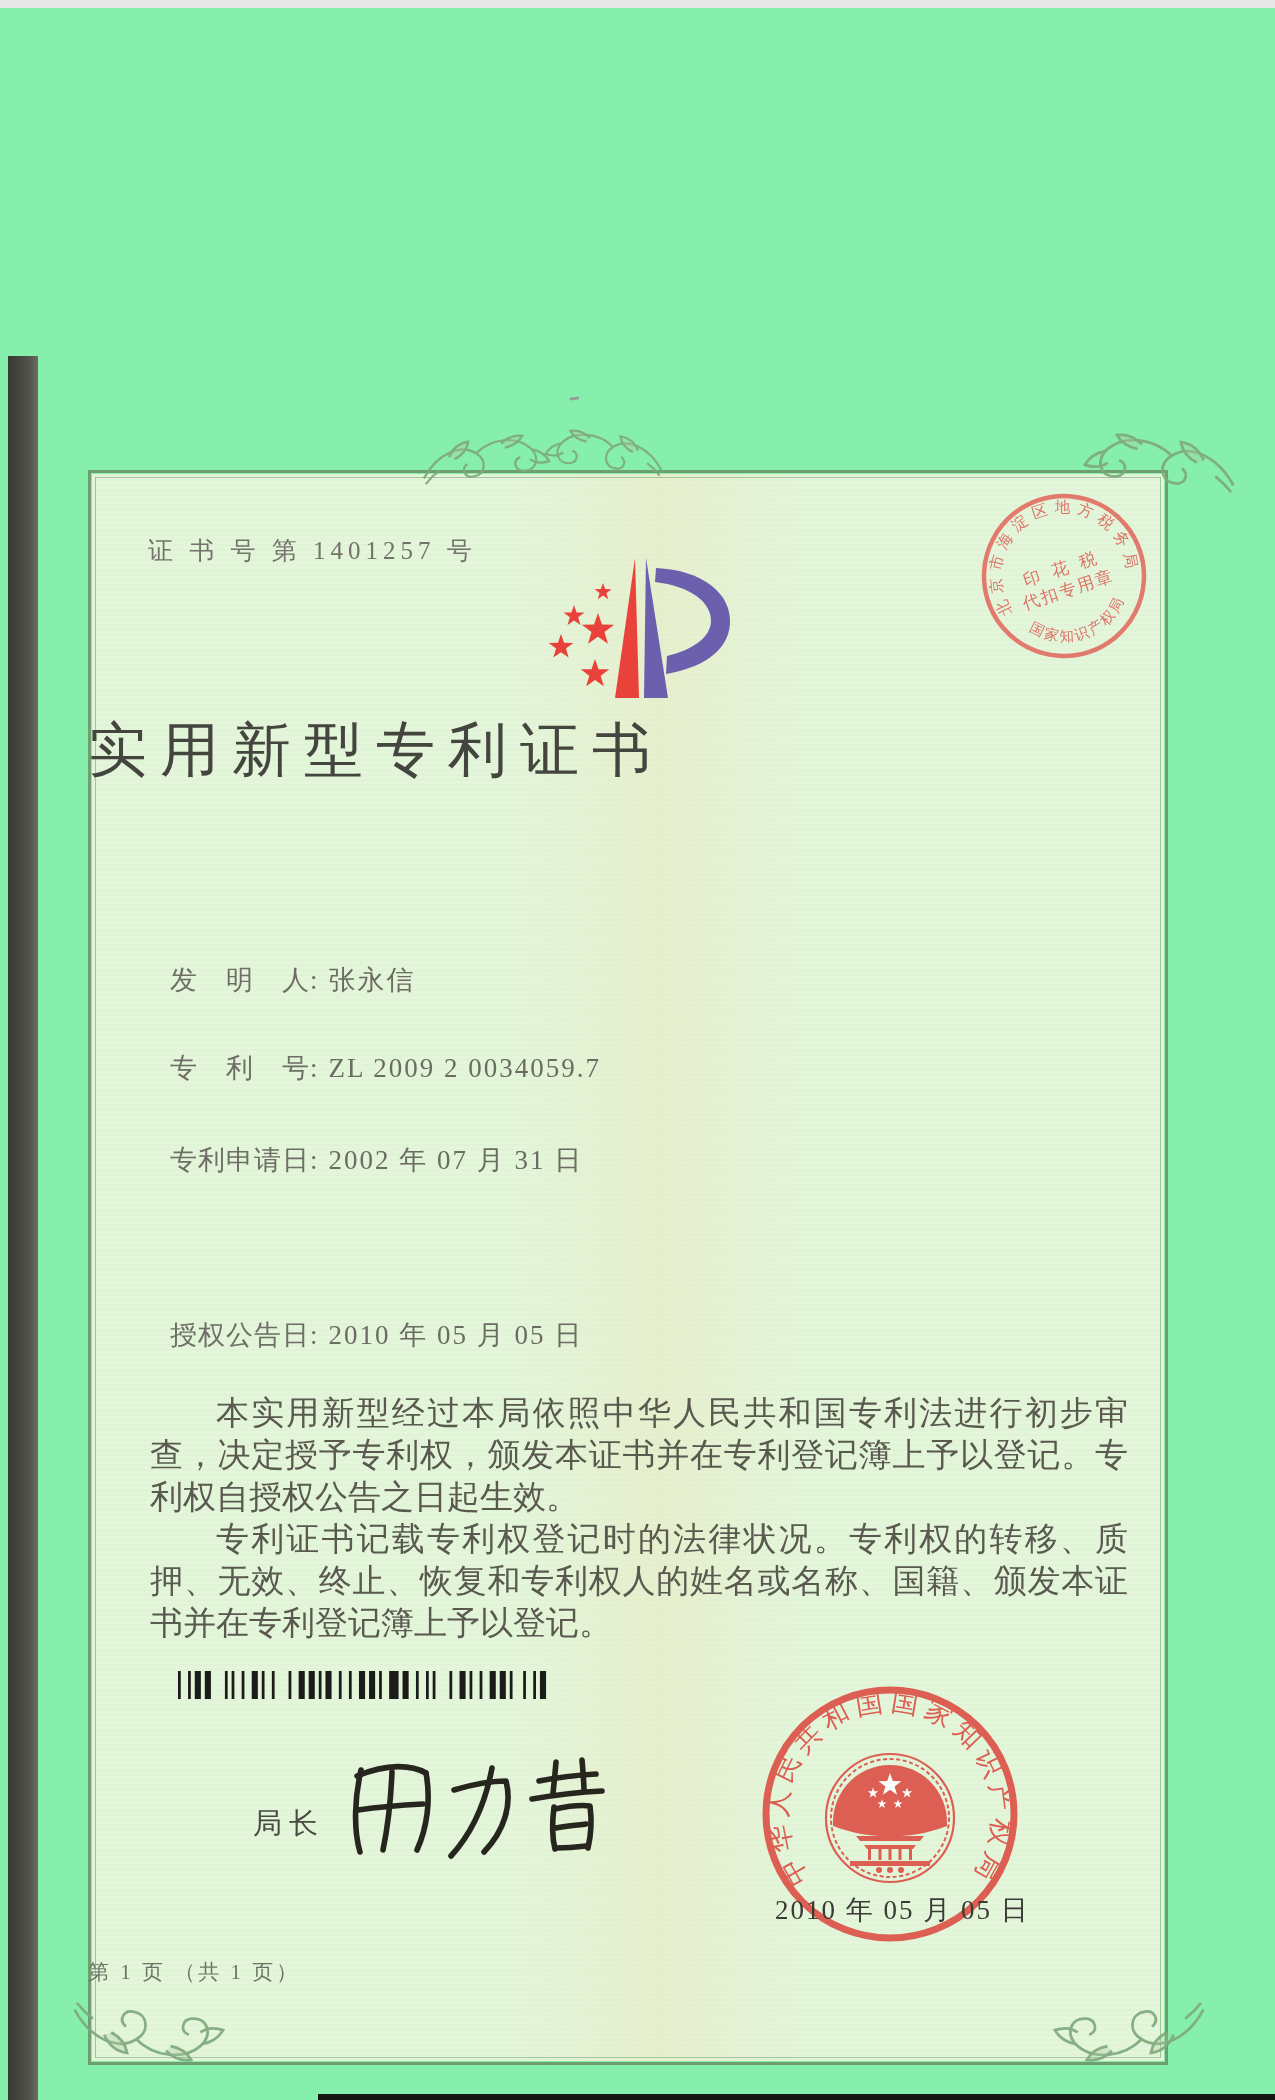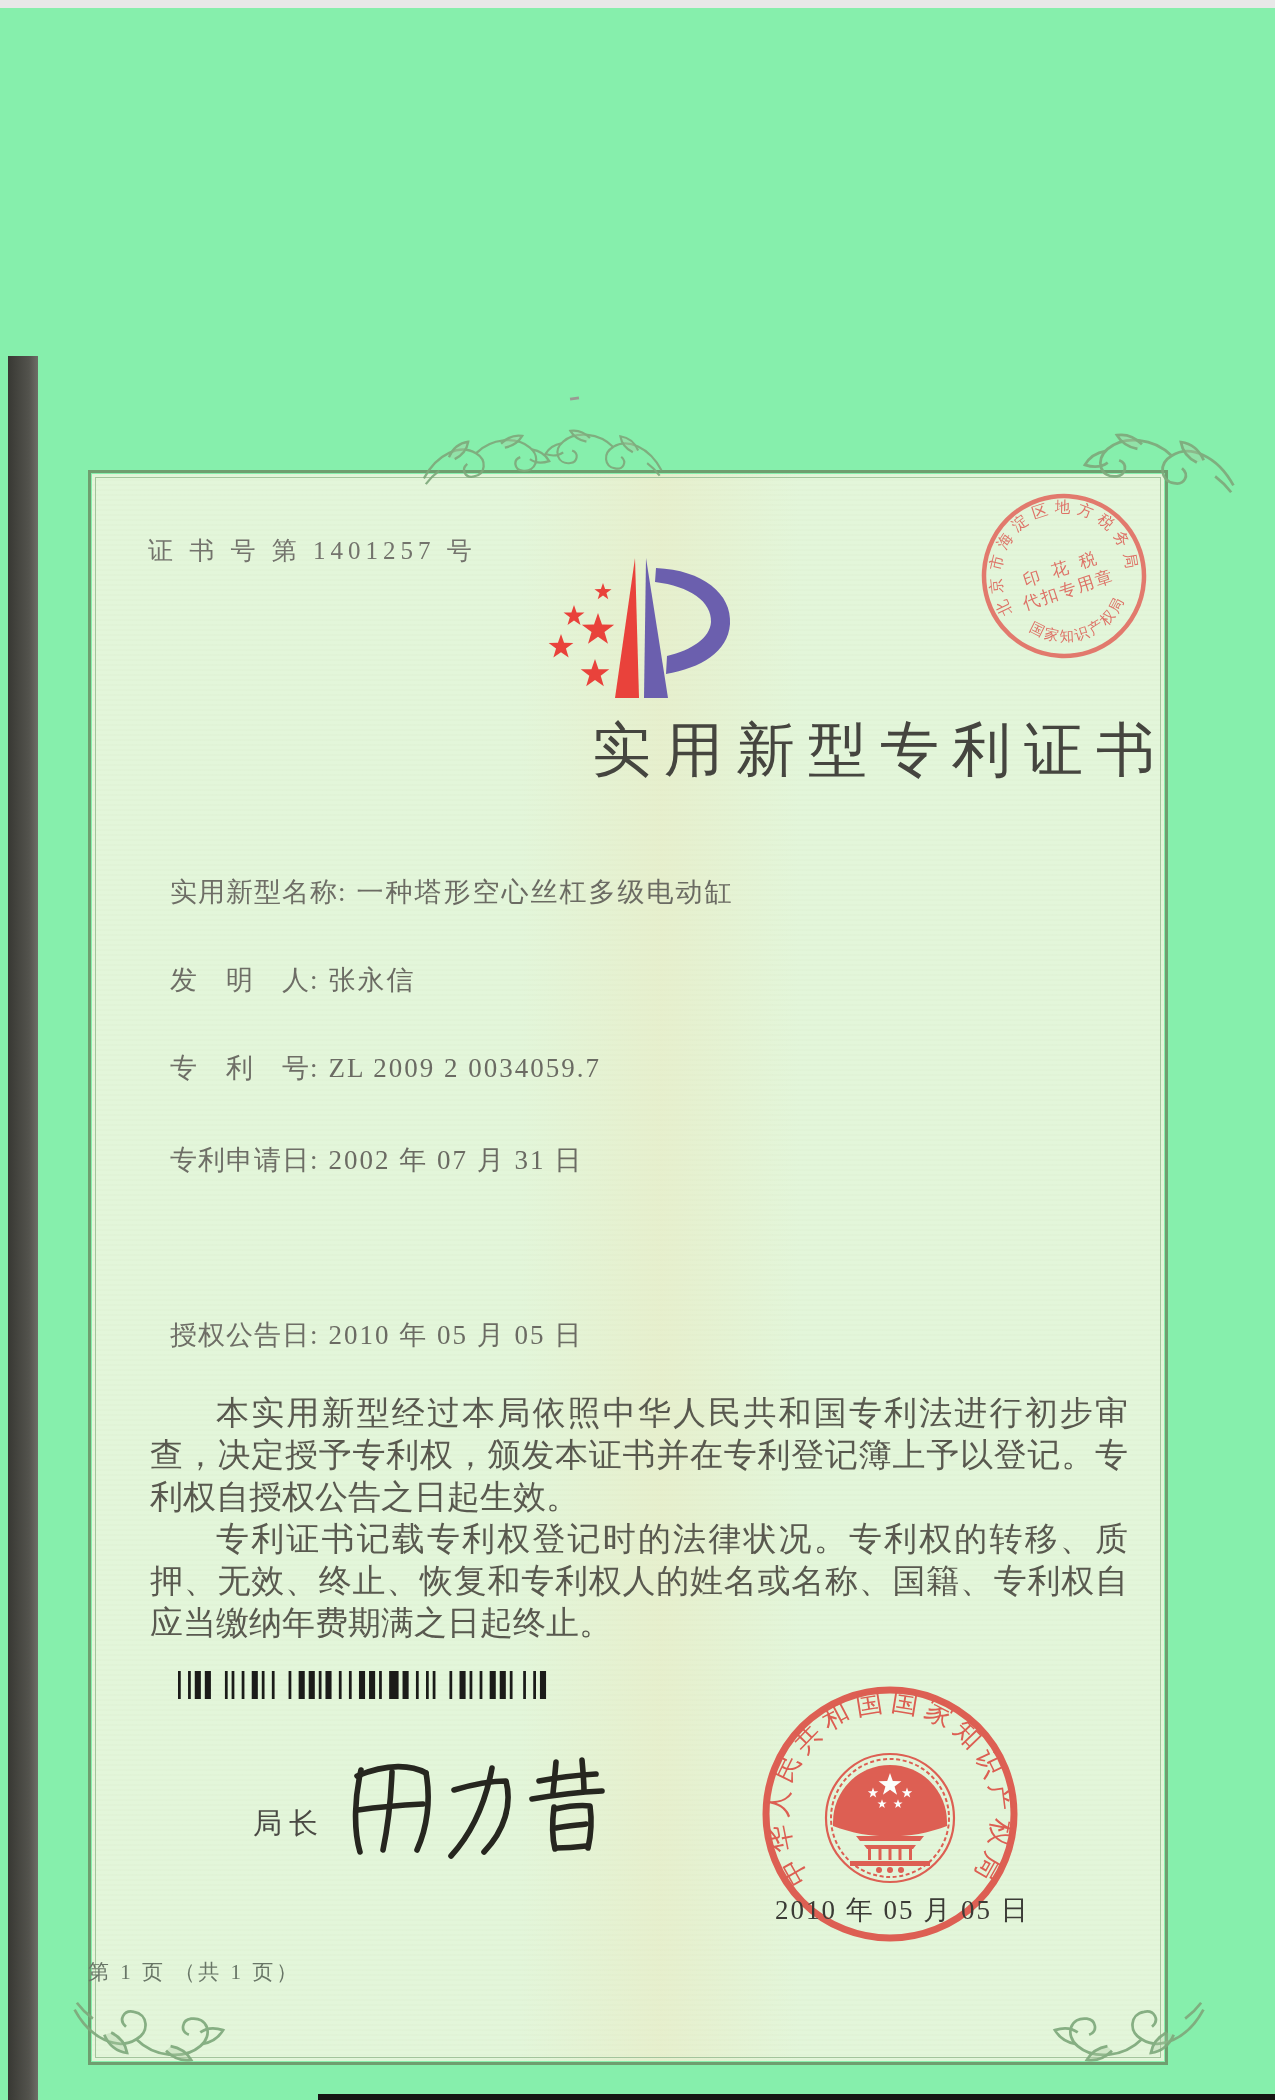--- a/index.html
+++ b/index.html
@@ -18,21 +18,21 @@
     border:3px solid #6f9e6f;box-sizing:border-box;}
   .frame-inner{position:absolute;inset:4px;border:1px solid #a3c49c;}
   .cream{position:absolute;left:92px;top:466px;width:1072px;height:1587px;
     background:rgba(250,248,230,0.8);
     background-image:repeating-linear-gradient(0deg,rgba(120,110,60,0.02) 0 2px,transparent 2px 5px);}
   .center-tint{position:absolute;left:520px;top:466px;width:280px;height:1587px;
     background:linear-gradient(to right,transparent,rgba(238,226,180,0.33) 50%,transparent);}
   .orn{position:absolute;pointer-events:none;}
   
   .cert-no{position:absolute;left:148px;top:526px;font-size:25px;letter-spacing:5px;color:#73736c;}
-  .doc-title{position:absolute;left:88px;top:703px;width:1080px;text-align:right;
+  .doc-title{position:absolute;left:88px;top:703px;width:1080px;text-align:left;
     font-size:59px;letter-spacing:13px;color:#45453f;font-weight:500;}
   .field{position:absolute;left:170px;font-size:27px;color:#6e6e66;white-space:nowrap;}
   .field .lab{letter-spacing:1px;}
   .field .val{margin-left:10px;letter-spacing:2px;color:#6b6b63;}
   .bodytext{position:absolute;left:150px;top:1384px;width:978px;
     font-size:33px;line-height:42px;color:#59594f;text-align:justify;}
   .bodytext p{margin:0;text-indent:2em;}
   .barcode{position:absolute;left:178px;top:1663px;width:372px;height:28px;}
   .signer{position:absolute;left:253px;top:1796px;font-size:29px;letter-spacing:7px;color:#4a4a44;text-align:center;}
   .signature{position:absolute;left:333px;top:1742px;}
@@ -100,39 +100,36 @@
 
     <polygon fill="#e9423b" points="65.00,55.00 67.12,61.09 73.56,61.22 68.42,65.11 70.29,71.28 65.00,67.60 59.71,71.28 61.58,65.11 56.44,61.22 62.88,61.09"></polygon>
     <polygon fill="#e9423b" points="36.00,77.00 38.59,84.44 46.46,84.60 40.18,89.36 42.47,96.90 36.00,92.40 29.53,96.90 31.82,89.36 25.54,84.60 33.41,84.44"></polygon>
     <polygon fill="#e9423b" points="60.00,85.00 64.00,96.50 76.17,96.75 66.47,104.10 69.99,115.75 60.00,108.80 50.01,115.75 53.53,104.10 43.83,96.75 56.00,96.50"></polygon>
     <polygon fill="#e9423b" points="23.00,106.00 26.06,114.79 35.36,114.98 27.95,120.61 30.64,129.52 23.00,124.20 15.36,129.52 18.05,120.61 10.64,114.98 19.94,114.79"></polygon>
     <polygon fill="#e9423b" points="57.00,131.00 60.53,141.15 71.27,141.36 62.71,147.85 65.82,158.14 57.00,152.00 48.18,158.14 51.29,147.85 42.73,141.36 53.47,141.15"></polygon>
   </svg>
 
   <div class="doc-title">实用新型专利证书</div>
 
-  <div class="field" style="top:866px">
-    <span class="lab">实用新型名称:</span><span class="val">一种塔形空心丝杠多级电动缸</span>
-  </div>
   <div class="field" style="top:954px">
     <span class="lab">发　明　人:</span><span class="val">张永信</span>
   </div>
   <div class="field" style="top:1042px">
     <span class="lab">专　利　号:</span><span class="val">ZL 2009 2 0034059.7</span>
   </div>
   <div class="field" style="top:1134px">
     <span class="lab">专利申请日:</span><span class="val">2002 年 07 月 31 日</span>
   </div>
   <div class="field" style="top:1309px">
     <span class="lab">授权公告日:</span><span class="val">2010 年 05 月 05 日</span>
   </div>
 
   <div class="bodytext">
     <p>本实用新型经过本局依照中华人民共和国专利法进行初步审查，决定授予专利权，颁发本证书并在专利登记簿上予以登记。专利权自授权公告之日起生效。</p>
-    <p>专利证书记载专利权登记时的法律状况。专利权的转移、质押、无效、终止、恢复和专利权人的姓名或名称、国籍、专利权自应当缴纳年费期满之日起终止。</p>
+    <p>专利证书记载专利权登记时的法律状况。专利权的转移、质押、无效、终止、恢复和专利权人的姓名或名称、国籍、颁发本证书并在专利登记簿上予以登记。</p>
   </div>
 
   <svg class="barcode" id="barcode" viewBox="0 0 372 28">
       <rect x="0.00" y="0" width="2.75" height="28" fill="#1b1b19"></rect>
       <rect x="10.05" y="0" width="2.75" height="28" fill="#1b1b19"></rect>
       <rect x="16.76" y="0" width="6.10" height="28" fill="#1b1b19"></rect>
       <rect x="26.81" y="0" width="6.10" height="28" fill="#1b1b19"></rect>
       <rect x="46.92" y="0" width="2.75" height="28" fill="#1b1b19"></rect>
       <rect x="53.62" y="0" width="2.75" height="28" fill="#1b1b19"></rect>
       <rect x="63.68" y="0" width="2.75" height="28" fill="#1b1b19"></rect>

